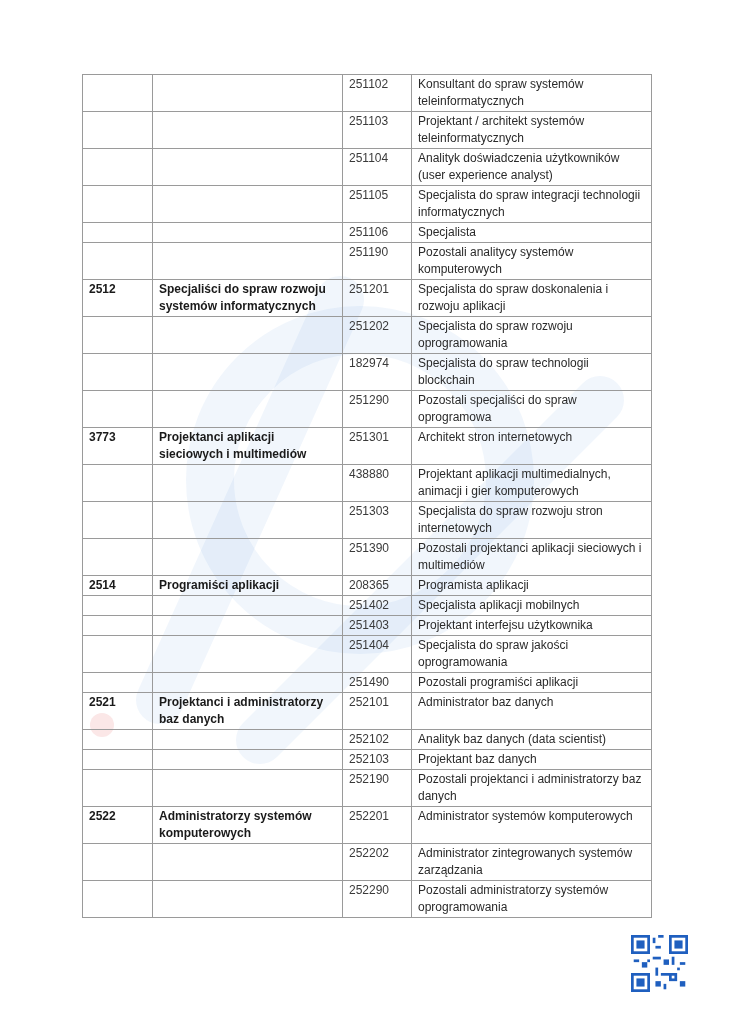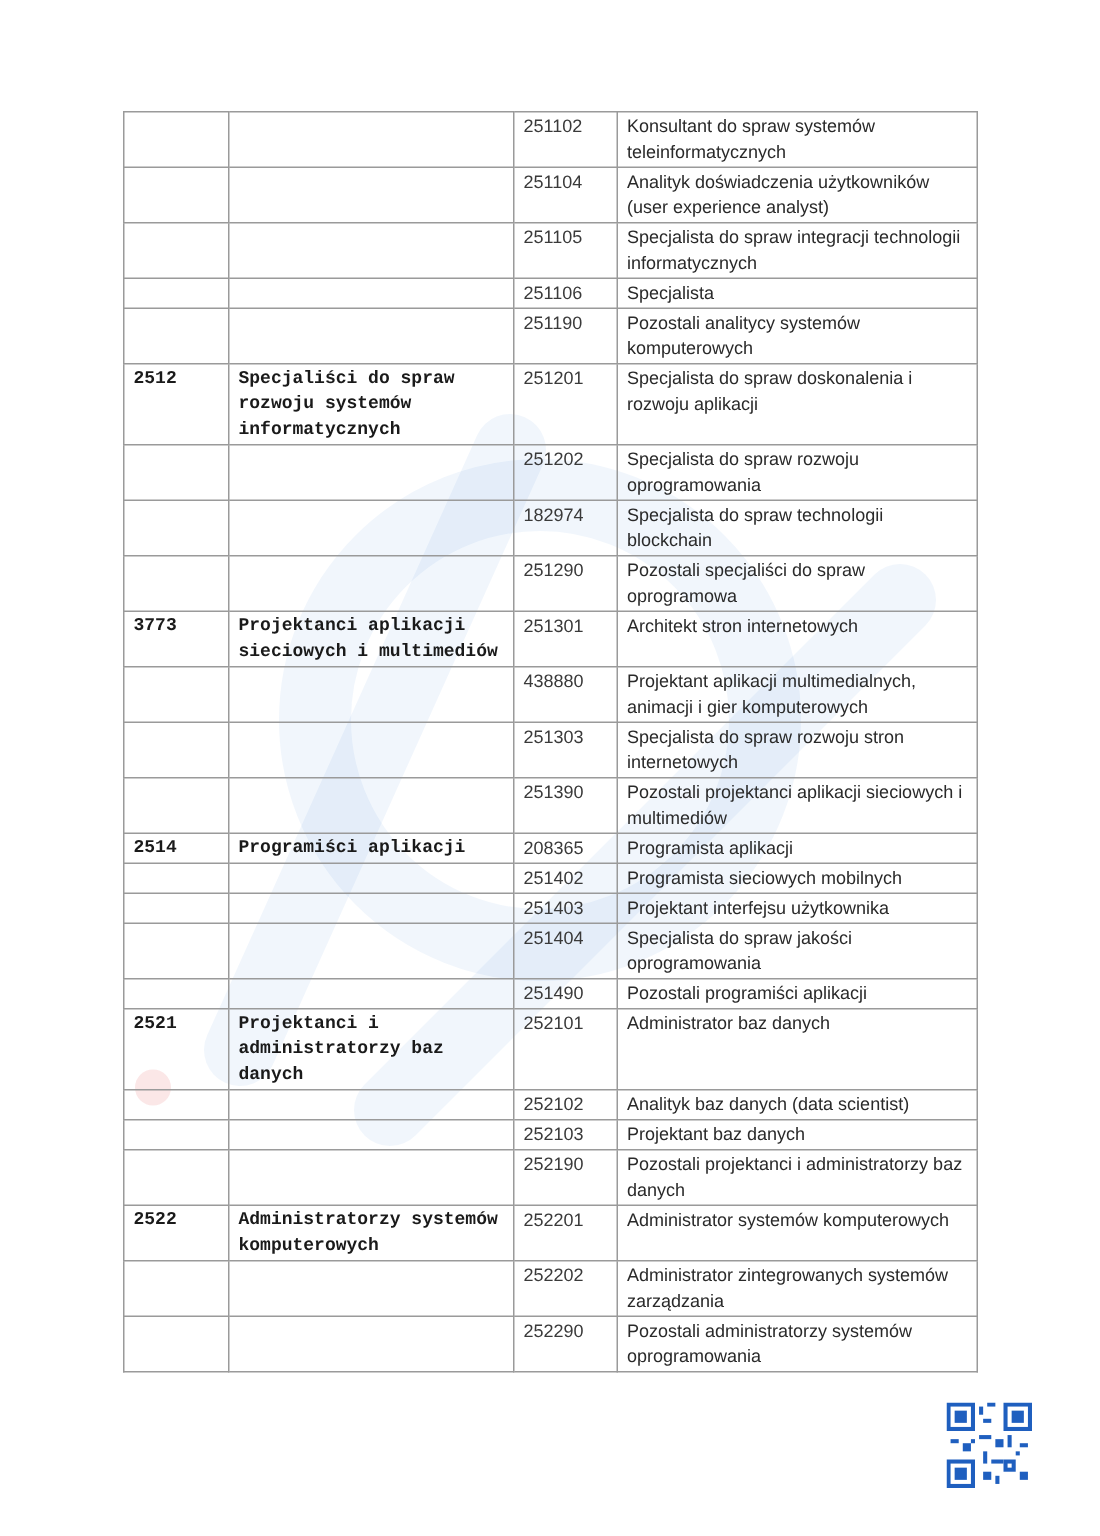--- a/index.html
+++ b/index.html
@@ -2,21 +2,21 @@
 <html><head>
 <meta charset="utf-8">
 <style>
   html, body { margin:0; padding:0; }
   body { width:733px; height:1024px; background:#ffffff; position:relative; overflow:hidden;
          font-family:"Liberation Sans", sans-serif; color:#2a2a2a; }
   .watermark { position:absolute; left:40px; top:180px; width:620px; height:620px; pointer-events:none; }
   table.occ { position:absolute; left:82px; top:74px; width:569px; border-collapse:collapse; table-layout:fixed; font-size:12px; line-height:17px; }
   table.occ td { border:1px solid #9a9a9a; vertical-align:top; padding:1px 6px 1px 6px; }
   col.c1 { width:70px; } col.c2 { width:190px; } col.c3 { width:69px; } col.c4 { width:240px; }
-  td.grp { font-weight:bold; color:#1a1a1a;font-family:Liberation Mono, monospace; }
+  td.grp { font-weight:bold; color:#1a1a1a; }
   td.code { color:#3a3a3a; }
   .qr { position:absolute; left:631px; top:935px; width:57px; height:57px; }
 </style>
 </head>
 <body>
 
 <svg class="watermark" viewBox="0 0 620 620">
   <g fill="none" stroke="#3b7fd9" stroke-opacity="0.07" stroke-width="48" stroke-linecap="round">
     <path d="M120 520 L300 120"></path>
     <path d="M220 560 L560 220"></path>
@@ -35,20 +35,26 @@
   <tbody id="tbody">
       <tr>
     <td class="grp"></td>
     <td class="grp"></td>
     <td class="code">251102</td>
     <td>Konsultant do spraw systemów teleinformatycznych</td>
   </tr>
       <tr>
     <td class="grp"></td>
     <td class="grp"></td>
+    <td class="code">251103</td>
+    <td>Projektant / architekt systemów teleinformatycznych</td>
+  </tr>
+      <tr>
+    <td class="grp"></td>
+    <td class="grp"></td>
     <td class="code">251104</td>
     <td>Analityk doświadczenia użytkowników (user experience analyst)</td>
   </tr>
       <tr>
     <td class="grp"></td>
     <td class="grp"></td>
     <td class="code">251105</td>
     <td>Specjalista do spraw integracji technologii informatycznych</td>
   </tr>
       <tr>
@@ -114,21 +120,21 @@
       <tr>
     <td class="grp">2514</td>
     <td class="grp">Programiści aplikacji</td>
     <td class="code">208365</td>
     <td>Programista aplikacji</td>
   </tr>
       <tr>
     <td class="grp"></td>
     <td class="grp"></td>
     <td class="code">251402</td>
-    <td>Programista sieciowych mobilnych</td>
+    <td>Specjalista aplikacji mobilnych</td>
   </tr>
       <tr>
     <td class="grp"></td>
     <td class="grp"></td>
     <td class="code">251403</td>
     <td>Projektant interfejsu użytkownika</td>
   </tr>
       <tr>
     <td class="grp"></td>
     <td class="grp"></td>

